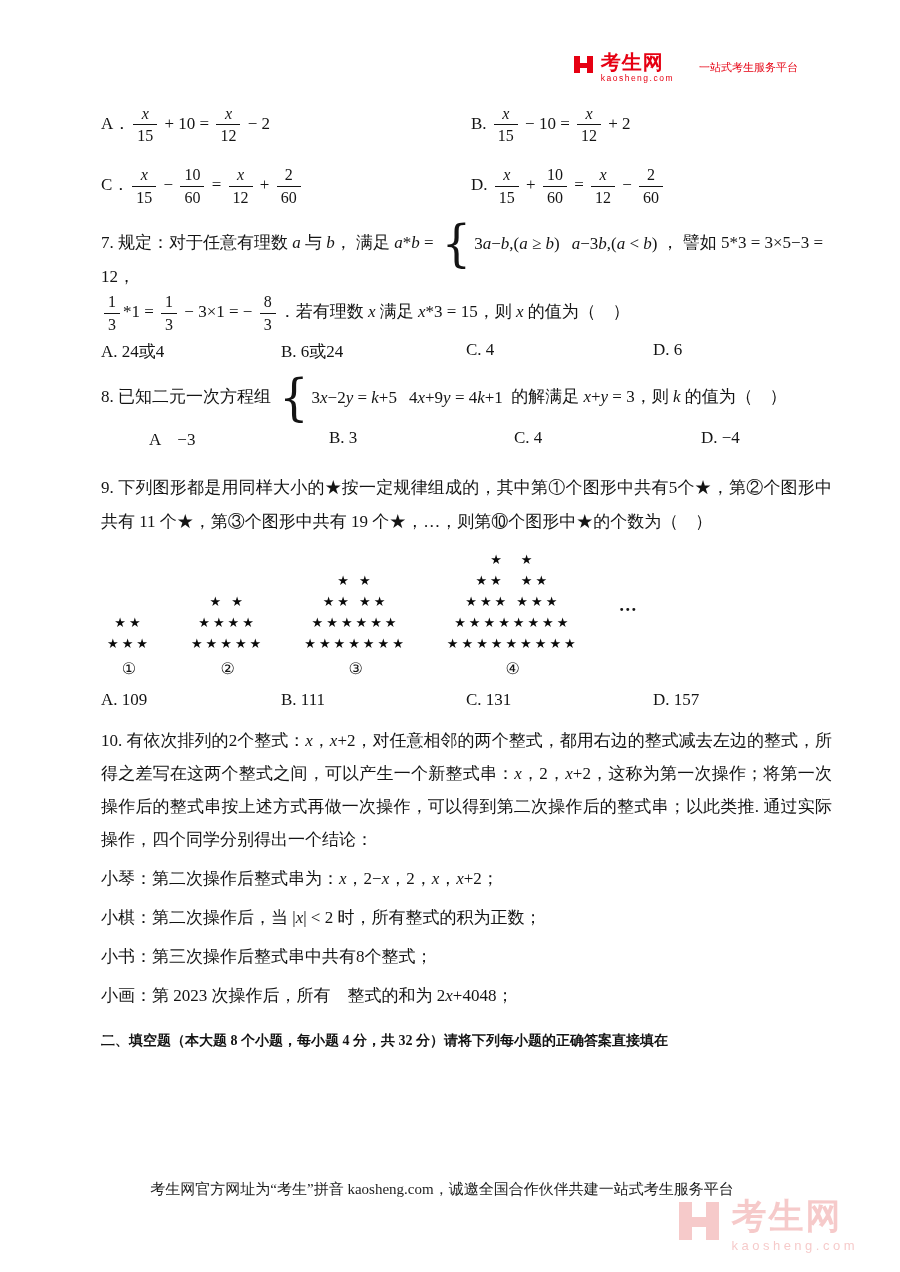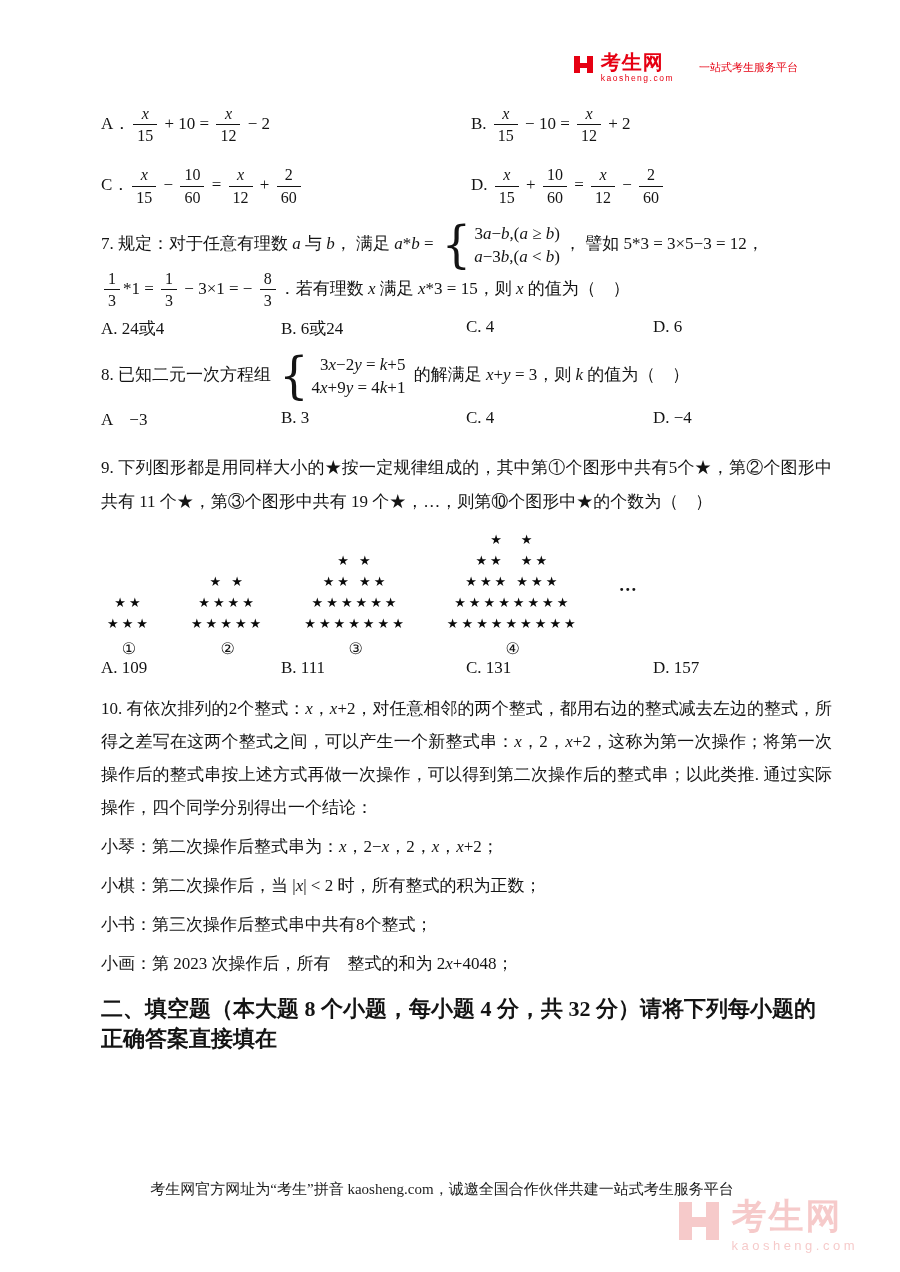--- a/index.html
+++ b/index.html
@@ -26,44 +26,44 @@
   .opt-row.four{grid-template-columns:180px 185px 187px 1fr;}
   .math{line-height:1.55;}
   
   .frac{display:inline-block;vertical-align:middle;text-align:center;line-height:1.2;margin:0 3px;font-size:16px;}
   .frac .num{display:block;padding:0 4px 1px;border-bottom:1.2px solid #141414;}
   .frac .den{display:block;padding:1px 4px 0;}
   .vit{font-style:italic;font-family:"Liberation Serif","DejaVu Serif",serif;}
   
   .cases{display:inline-flex;align-items:center;vertical-align:middle;margin:0 4px;}
   .cases .brace{font-size:46px;font-weight:400;line-height:0.9;transform:scaleY(1.1);margin-right:3px;font-family:"DejaVu Serif",serif;}
-  .cases-col{display:inline-flex;flex-direction:column;align-items:flex-end;gap:2px;}
+  .cases-col{display:inline-flex;flex-direction:row;align-items:flex-end;gap:12px;}
   .cases-line{line-height:1.25;}
   
   .q7-line1{margin-top:16px;}
   .q7-line2{margin-top:2px;}
   .opts-q7{margin-top:6px;}
   .q8-line{margin-top:14px;}
-  .opts-q8{margin-top:10px;}
+  .opts-q8{margin-top:10px;margin-left:48px;}
   .q9-text{margin-top:20px;line-height:34px;text-align:justify;}
   
   .figures{display:flex;align-items:flex-end;gap:40px;margin-top:10px;margin-left:6px;}
   .figure{display:flex;flex-direction:column;align-items:center;}
   .star-stack{display:flex;flex-direction:column;align-items:center;}
   .star-row{font-family:"DejaVu Sans",sans-serif;font-size:13px;line-height:21px;letter-spacing:3px;white-space:pre;color:#0a0a0a;}
   .fig-label{margin-top:5px;font-size:16px;}
   .fig-ellipsis{font-weight:bold;font-size:18px;margin-bottom:62px;}
-  .opts-q9{margin-top:0;}
+  .opts-q9{margin-top:12px;}
   
   .q10-para{margin-top:14px;line-height:33px;text-align:justify;}
   .q10-line{margin-top:7px;line-height:32px;}
   .q10-conc{margin-top:4px;line-height:30px;}
   .opts-q10{margin-top:2px;}
   
-  .sec2{margin-top:14px;font-weight:bold;font-size:22px;line-height:30px;}
+  .sec2{margin-top:14px;font-weight:bold;font-size:14px;line-height:30px;}
   
   .footer{position:absolute;left:0;right:16px;top:1180px;text-align:center;font-size:15px;color:#1d1d1d;}
   
   .watermark{position:absolute;right:26px;top:1198px;display:flex;align-items:flex-start;gap:9px;opacity:0.55;}
   .wm-col{display:flex;flex-direction:column;align-items:flex-start;line-height:1;}
   .wm-name{font-family:"Liberation Sans","DejaVu Sans",sans-serif;font-weight:bold;font-size:35px;color:#ef9f9f;letter-spacing:2px;}
   .wm-domain{font-family:"Liberation Sans","DejaVu Sans",sans-serif;font-size:13px;color:#ef9f9f;letter-spacing:3.5px;margin-top:6px;}
 </style>
 </head>
 <body>

